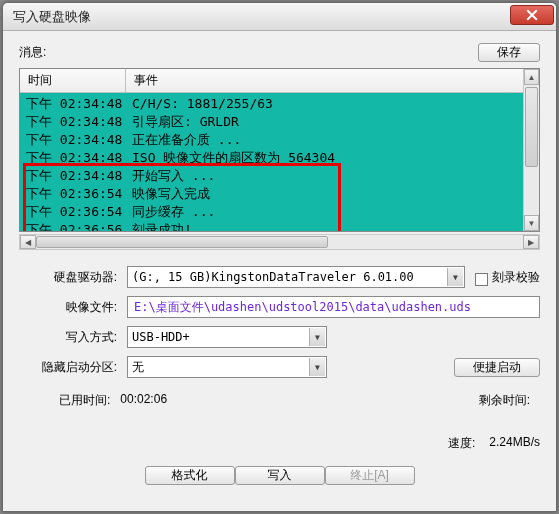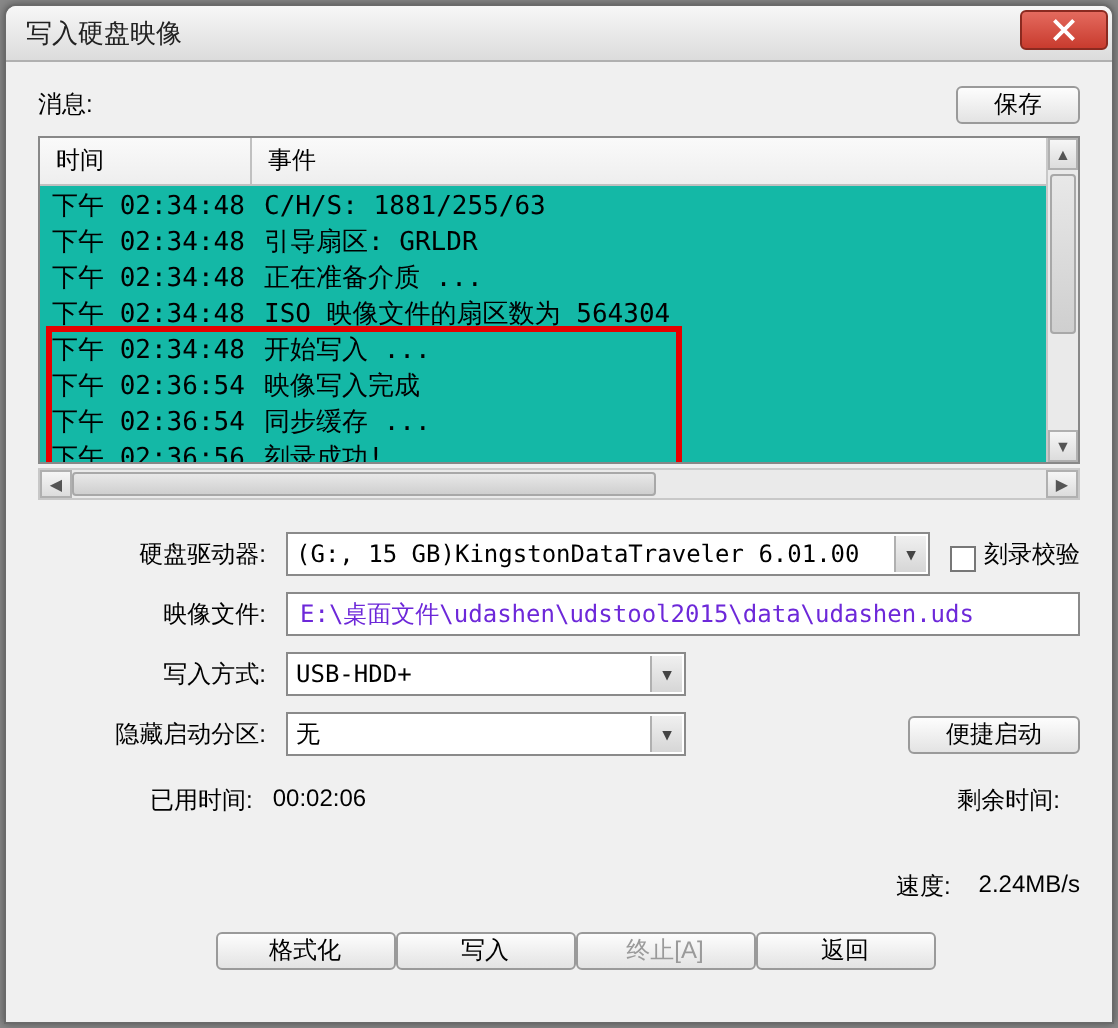--- a/index.html
+++ b/index.html
@@ -24,21 +24,21 @@
   .log-row .t { width: 106px; padding-left: 6px; white-space: pre; }
   .log-row .e { flex: 1; padding-left: 6px; white-space: pre; }
   .highlight-box { position: absolute; border: 3px solid #e60000; left: 3px; width: 318px; top: 70px; height: 80px; pointer-events: none; }
   .vscroll { position: absolute; right: 0; top: 0; bottom: 0; width: 16px; background: #eaeaea; border-left: 1px solid #c8c8c8; }
   .vscroll .arrow { height: 16px; background: linear-gradient(to bottom,#f6f6f6,#dcdcdc); border: 1px solid #b0b0b0; display:flex; align-items:center; justify-content:center; font-size:8px; color:#555;}
   .vscroll .thumb { position:absolute; left:1px; right:1px; top:18px; height:80px; background: linear-gradient(to bottom,#e8e8e8,#cfcfcf); border:1px solid #a8a8a8; border-radius:2px;}
   .hscroll { height: 16px; background: #eaeaea; border: 1px solid #c8c8c8; border-top: 1px solid #ccc; margin-top: 2px; display: flex; align-items: stretch; }
   .hscroll .arrow { width: 16px; background: linear-gradient(to bottom,#f6f6f6,#dcdcdc); border: 1px solid #b0b0b0; display:flex; align-items:center; justify-content:center; font-size:8px; color:#555;}
   .hscroll .track { flex:1; position:relative; }
   .hscroll .thumb { position:absolute; top:1px; bottom:1px; left:0; width:60%; background: linear-gradient(to bottom,#e8e8e8,#cfcfcf); border:1px solid #a8a8a8; border-radius:2px;}
-  .form-area { margin-top: 16px; margin-left: 16px; }
+  .form-area { margin-top: 16px; }
   .form-row { display: flex; align-items: center; margin-bottom: 8px; }
   .form-row .flabel { width: 108px; text-align: right; padding-right: 10px; font-size: 12px; }
   .combo { flex: 1; height: 22px; border: 1px solid #8a8a8a; background: #fff; display:flex; align-items:center; padding: 0 4px; font-family: "SimSun", monospace; font-size: 12px; position:relative; }
   .combo .arrow-btn { position:absolute; right:1px; top:1px; bottom:1px; width:16px; background: linear-gradient(to bottom,#f0f0f0,#d6d6d6); border-left:1px solid #b0b0b0; display:flex; align-items:center; justify-content:center; font-size:8px; color:#444;}
   .textfield { flex: 1; height: 22px; border: 1px solid #8a8a8a; background: #fff; padding: 0 6px; font-family: "SimSun","Microsoft YaHei", monospace; font-size: 12px; display:flex; align-items:center; color:#6d28d9;}
   .checkbox { display:flex; align-items:flex-end; gap:4px; margin-left:10px; font-size:12px;}
   .checkbox .box { width:13px; height:13px; border:1px solid #777; background:#fff;}
   .status-row { display:flex; gap: 24px; margin-top: 14px; font-size:12px;}
   .status-row .pair { display:flex; gap:10px; }
   .status-row .pair.right { margin-left:auto; }
@@ -172,18 +172,17 @@
 
       <div class="speed-row">
         <span>速度:</span>
         <span>2.24MB/s</span>
       </div>
 
       <div class="bottom-buttons">
         <div class="btn">格式化</div>
         <div class="btn">写入</div>
         <div class="btn disabled">终止[A]</div>
-        <div class="btn">返回</div>
       </div>
 
     </div>
   </div>
 </div>
 
 </body></html>

